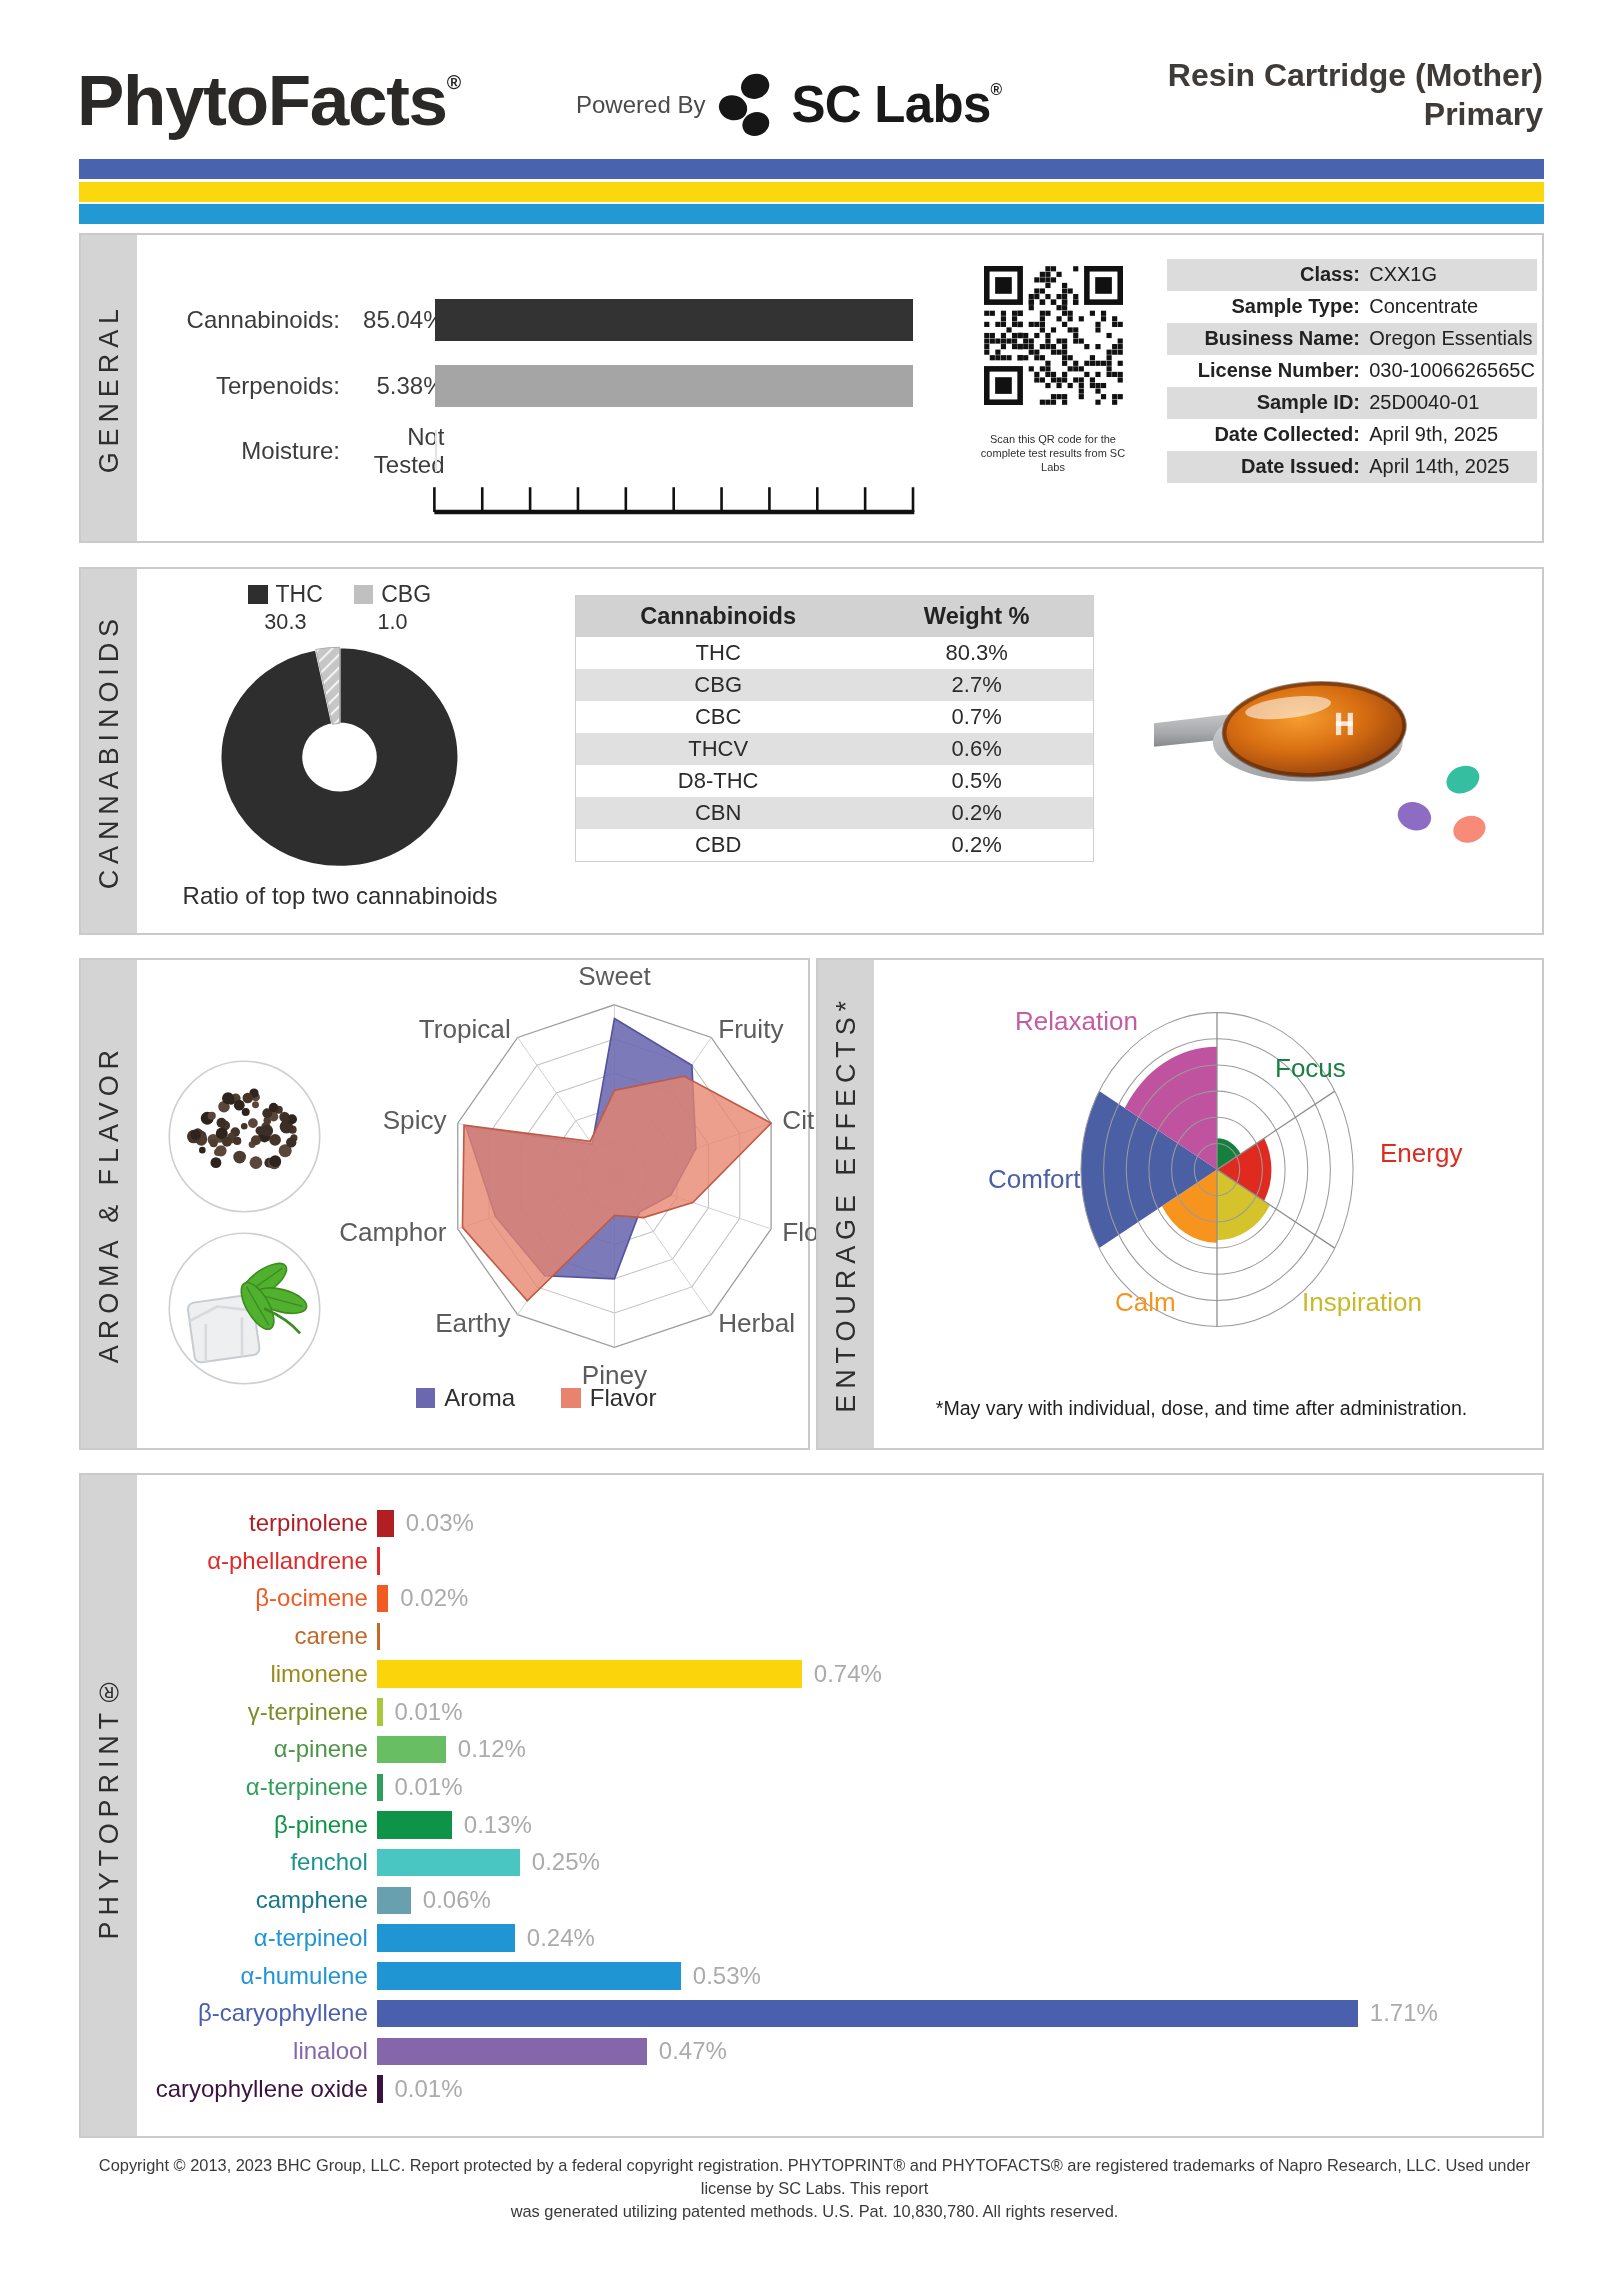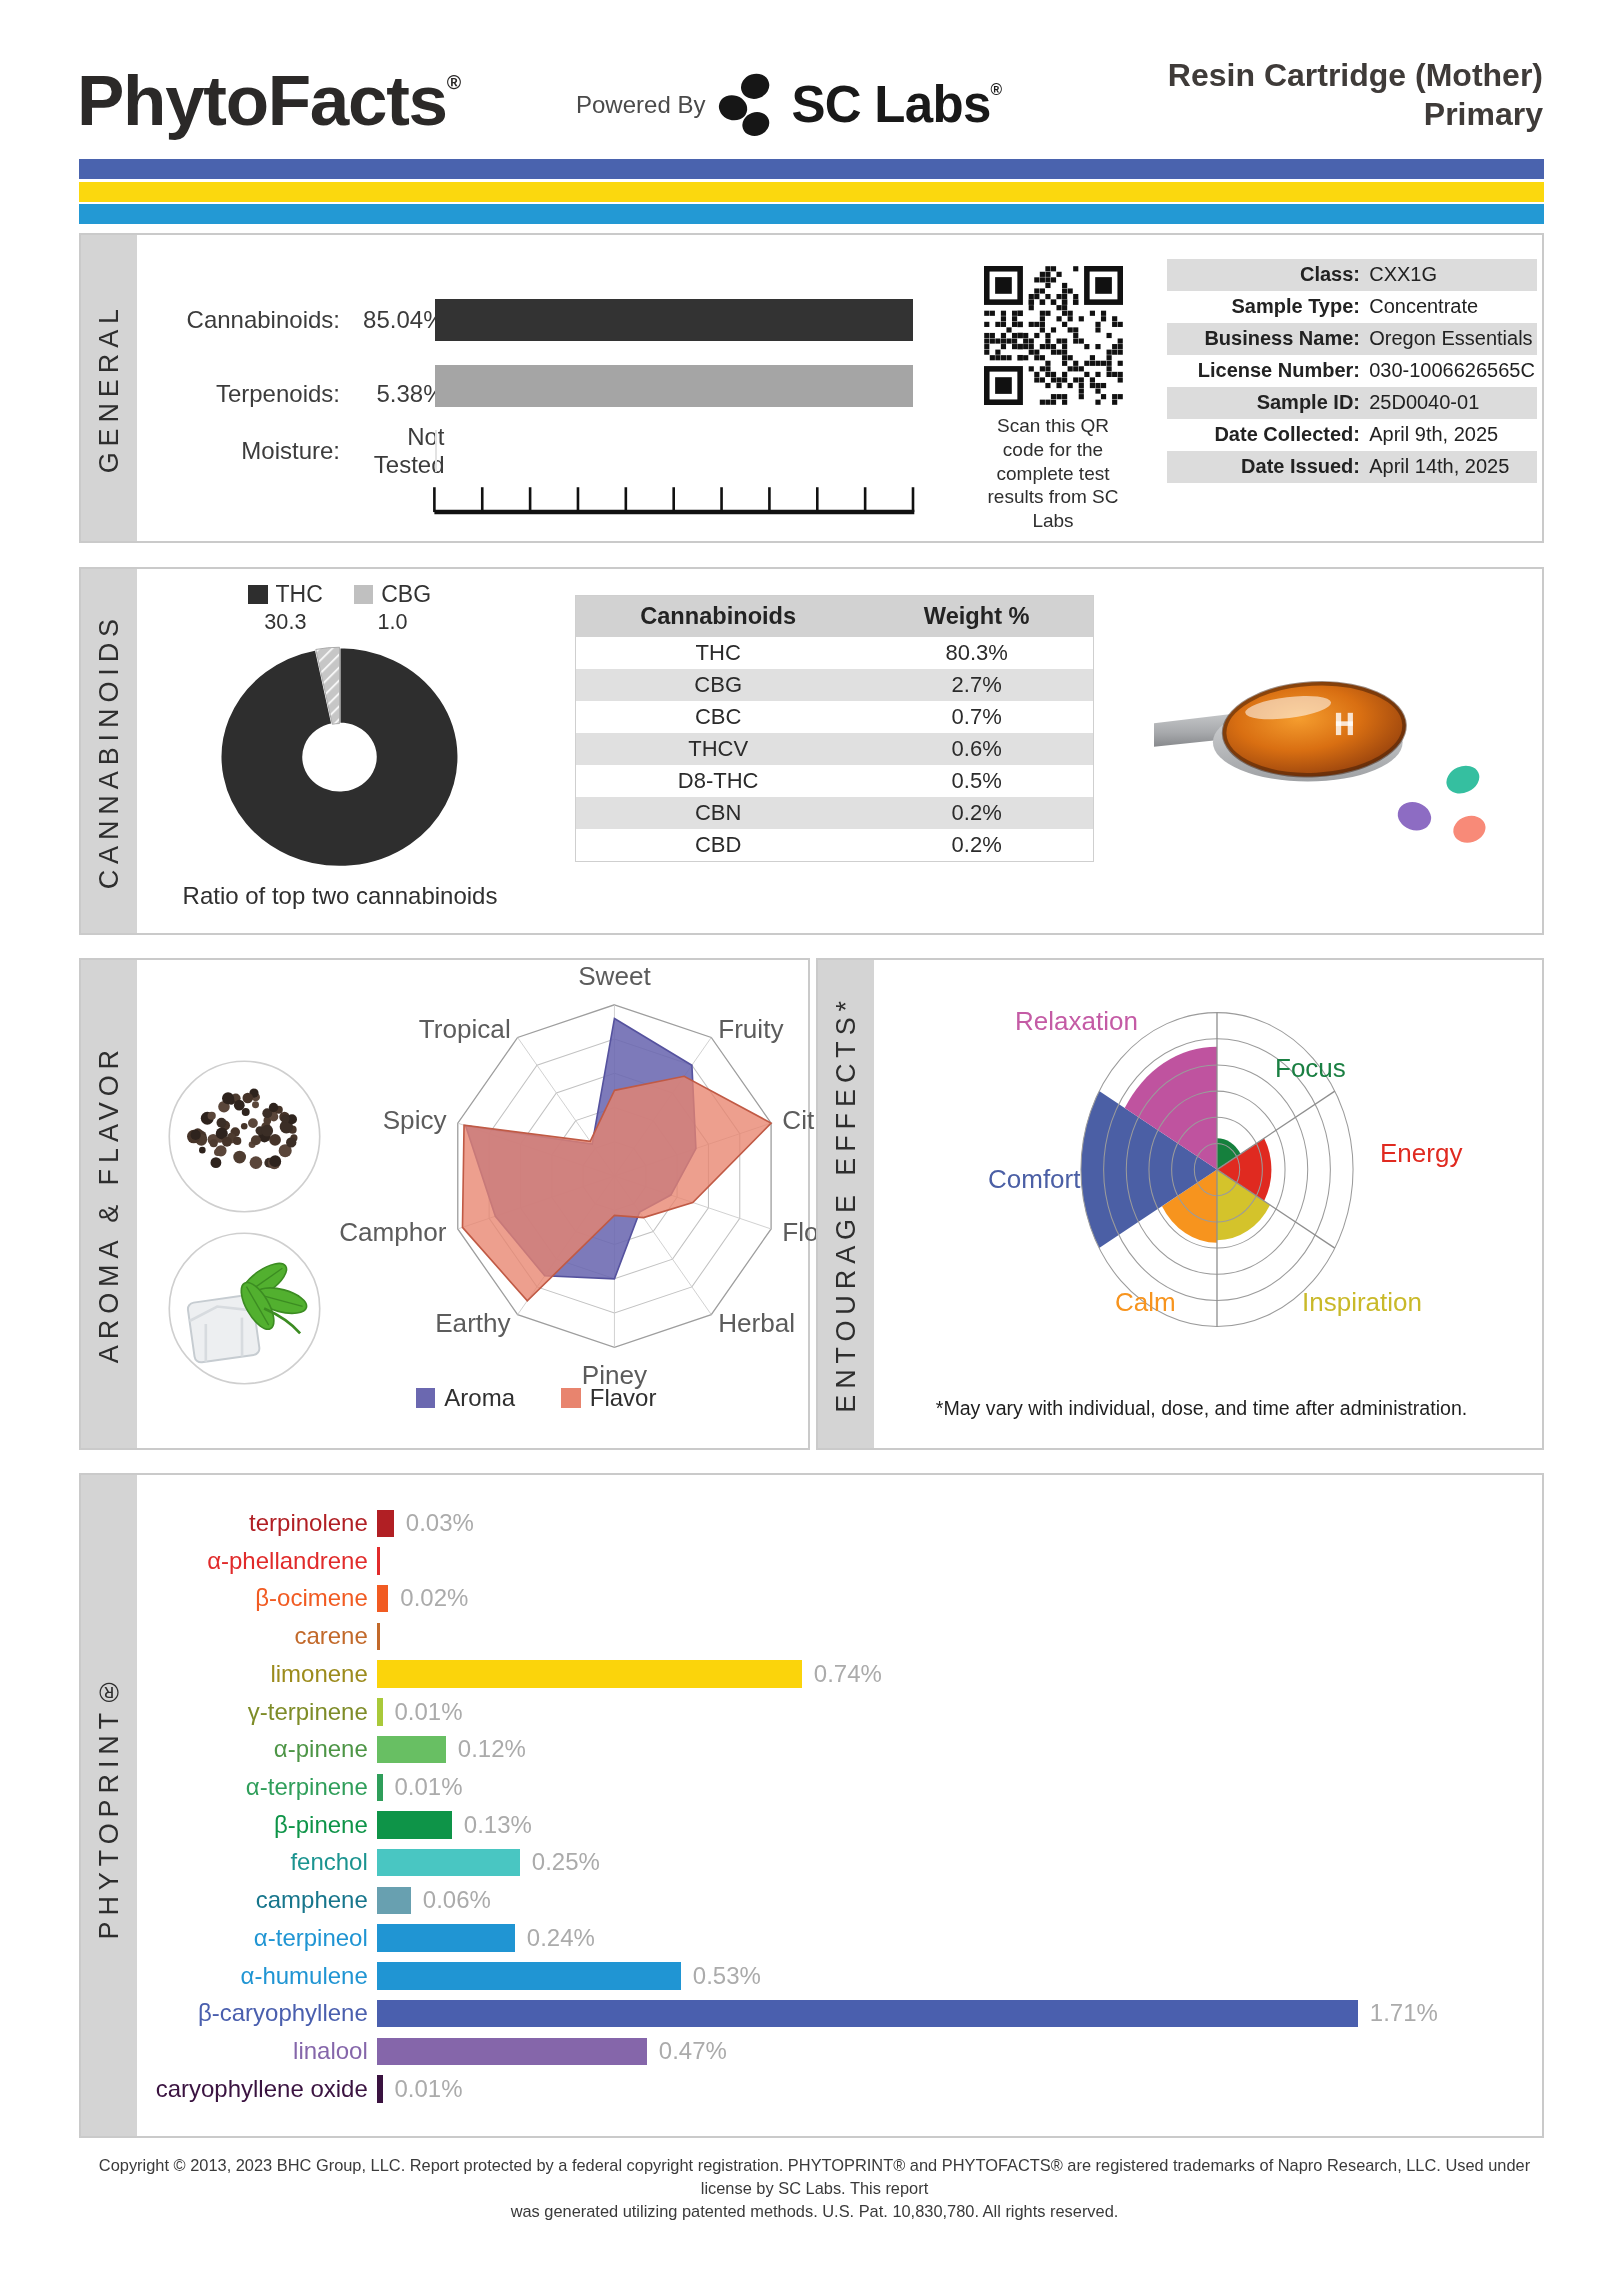--- a/index.html
+++ b/index.html
@@ -34,21 +34,21 @@
 
   
   .g-row{position:absolute;left:13px;height:42px;display:flex;align-items:center;}
   .g-label{width:190px;text-align:right;font-size:24px;color:#3c3c3c;}
   .g-value{width:98px;text-align:right;font-size:24px;color:#3c3c3c;margin-left:6.5px;}
   .g-bar{position:absolute;left:298px;width:478px;height:42px;}
   .g-bar.dark{background:#333333;}
   .g-bar.gray{background:#a5a5a5;}
   .g-moist-axis{position:absolute;left:298px;width:2px;height:42px;background:#e2e2e2;}
   .qr-wrap{position:absolute;left:841px;top:31px;width:150px;text-align:center;}
-  .qr-cap{margin-top:7px;font-size:19px;line-height:1.25;color:#2f2f2f;}
+  .qr-cap{margin-top:26px;font-size:11px;line-height:1.25;color:#2f2f2f;}
   .info-table{position:absolute;left:1030px;top:23.6px;width:370px;}
   .info-row{display:flex;align-items:center;height:32px;font-size:20px;color:#222;}
   .info-row.alt{background:#dcdcdc;}
   .info-row .k{width:193px;text-align:right;font-weight:bold;padding-right:9.2px;}
   .info-row .v{flex:1;text-align:left;}
 
   
   .donut-legend{position:absolute;left:111px;top:11.8px;display:flex;gap:31px;}
   .dl-item{text-align:center;}
   .dl-top{display:flex;align-items:center;gap:7.9px;font-size:23px;color:#333;}
@@ -118,21 +118,21 @@
   <div class="panel sec-general">
     <div class="sidebar">
         <span>GENERAL</span>
       </div>
     <div class="content">
       <div class="g-row" style="top:64px;">
         <div class="g-label">Cannabinoids:</div>
         <div class="g-value">85.04%</div>
       </div>
       <div class="g-bar dark" style="top:64px;"></div>
-      <div class="g-row" style="top:138px;">
+      <div class="g-row" style="top:130px;">
         <div class="g-label">Terpenoids:</div>
         <div class="g-value">5.38%</div>
       </div>
       <div class="g-bar gray" style="top:130px;"></div>
       <div class="g-row" style="top:195px;">
         <div class="g-label">Moisture:</div>
         <div class="g-value">Not Tested</div>
       </div>
       <div class="g-moist-axis" style="top:195px;"></div>
       <svg id="ruler" width="484" height="34" style="position:absolute;left:296px;top:247px;" viewBox="0 0 740 52">

